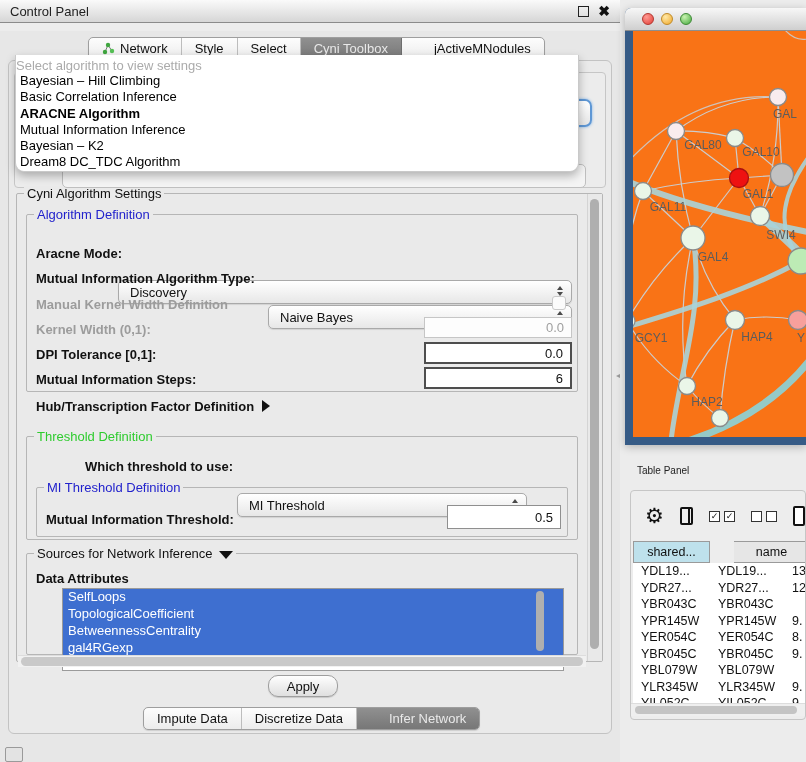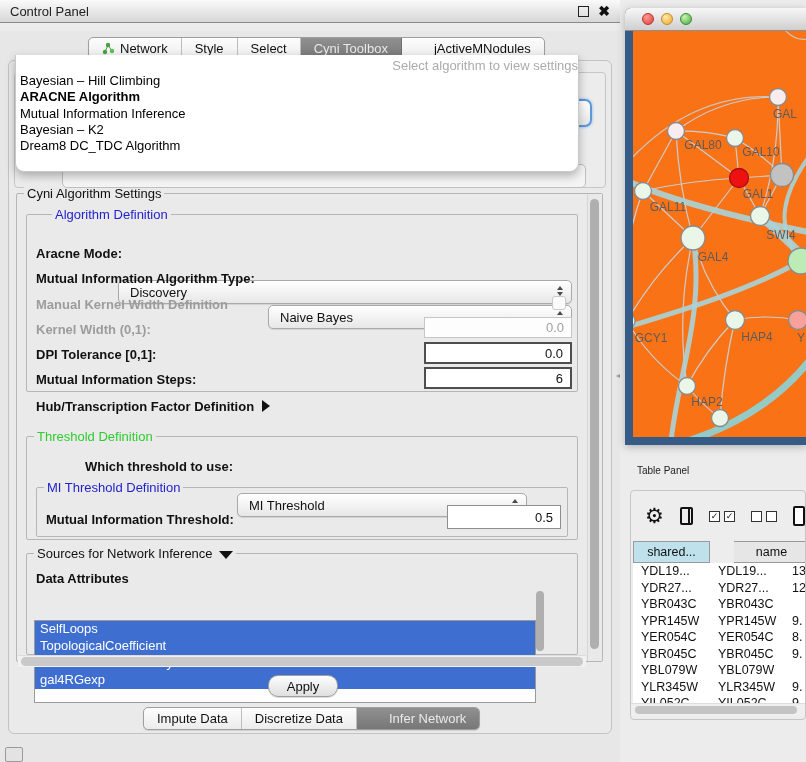--- a/index.html
+++ b/index.html
@@ -39,21 +39,21 @@
                        border-right-color:#6E6E6E; }
 
   
   .popup {
     left:15px; top:55px; width:564px; height:117px;
     background:#FFFFFF; border:1px solid #C9C9C9; border-top:none;
     border-radius:0 0 9px 9px;
     box-shadow:0 4px 10px rgba(0,0,0,.28);
     z-index:60; overflow:hidden;
   }
-  .popup-prompt { text-align:right; color:#ABABAB; font-size:13px; padding-top:3px; height:18px;padding-left:8px; }
+  .popup-prompt { text-align:left; color:#ABABAB; font-size:13px; padding-top:3px; height:18px; }
   .dd-item { font-size:13px; line-height:16.3px; padding-left:4px; color:#000; white-space:nowrap; }
   .dd-item.bold { font-weight:bold; }
 
   
   .ghost-box { border:1px solid #C6C6C6; border-radius:4px; background:#ECECEC; }
   .focus-combo {
     left:556px; top:99px; width:36px; height:28px; border-radius:7px;
     background:linear-gradient(#FFF,#E6E6E6); border:2px solid #5E97D5;
     box-shadow:0 0 3px #7EB3E8; z-index:20;
   }
@@ -186,35 +186,36 @@
 </div>
 
 <div class="abs ghost-box" style="left:14px; top:72px; width:592px; height:116px;"></div>
 <div class="abs focus-combo"></div>
 <div class="abs ghost-combo"></div>
 
 <div class="abs popup">
   <div class="popup-prompt">Select algorithm to view settings</div>
   <div>
       <div class="dd-item">Bayesian – Hill Climbing</div>
+      <div class="dd-item">Basic Correlation Inference</div>
       <div class="dd-item bold">ARACNE Algorithm</div>
       <div class="dd-item">Mutual Information Inference</div>
       <div class="dd-item">Bayesian – K2</div>
       <div class="dd-item">Dream8 DC_TDC Algorithm</div>
     </div>
 </div>
 
 <div class="abs group" style="left:16px; top:193px; width:587px; height:469px;"></div>
 <div class="gtitle" style="left:24px; top:186px;">Cyni Algorithm Settings</div>
 
 <div class="abs sb-track-v" style="left:587px; top:194px; width:15px; height:467px;"></div>
 <div class="abs sb-thumb" style="left:590px; top:199px; width:9px; height:450px;"></div>
 
 <div class="abs group" style="left:26px; top:214px; width:552px; height:178px;"></div>
-<div class="gtitle blue" style="left:52px; top:207px;">Algorithm Definition</div>
+<div class="gtitle blue" style="left:34px; top:207px;">Algorithm Definition</div>
 
 <div class="lbl" style="left:36px; top:246px;">Aracne Mode:</div>
 <div class="combo" style="left:118px; top:240px; width:454px;">
   <span>Discovery</span>
   <span class="arrows">
       <span class="tri-up"></span>
       <span class="tri-dn"></span>
     </span>
 </div>
 
@@ -266,21 +267,21 @@
 <div class="lbl" style="left:46px; top:512px;">Mutual Information Threshold:</div>
 <div class="numfield mid" style="left:447px; top:505px; width:114px; height:24px;">
     <span>0.5</span>
   </div>
 
 <div class="abs group" style="left:26px; top:553px; width:552px; height:102px;"></div>
 <div class="gtitle" style="left:34px; top:546px;">
   <span>Sources for Network Inference</span><span class="tri-down-big"></span>
 </div>
 <div class="lbl" style="left:36px; top:571px;">Data Attributes</div>
-<div class="attr-list" style="left:34px; top:588px; width:502px; height:83px;margin-top:32px;">
+<div class="attr-list" style="left:62px; top:588px; width:502px; height:83px;">
     <div class="attr-item">SelfLoops</div>
     <div class="attr-item">TopologicalCoefficient</div>
     <div class="attr-item">BetweennessCentrality</div>
     <div class="attr-item">gal4RGexp</div>
   </div>
 <div class="abs sb-thumb" style="left:536px; top:591px; width:8px; height:60px;"></div>
 
 <div class="abs sb-track-h" style="left:18px; top:655px; width:568px; height:12px;"></div>
 <div class="abs sb-thumb" style="left:21px; top:656.5px; width:562px; height:9px; background:#C9C9C9;"></div>
 

